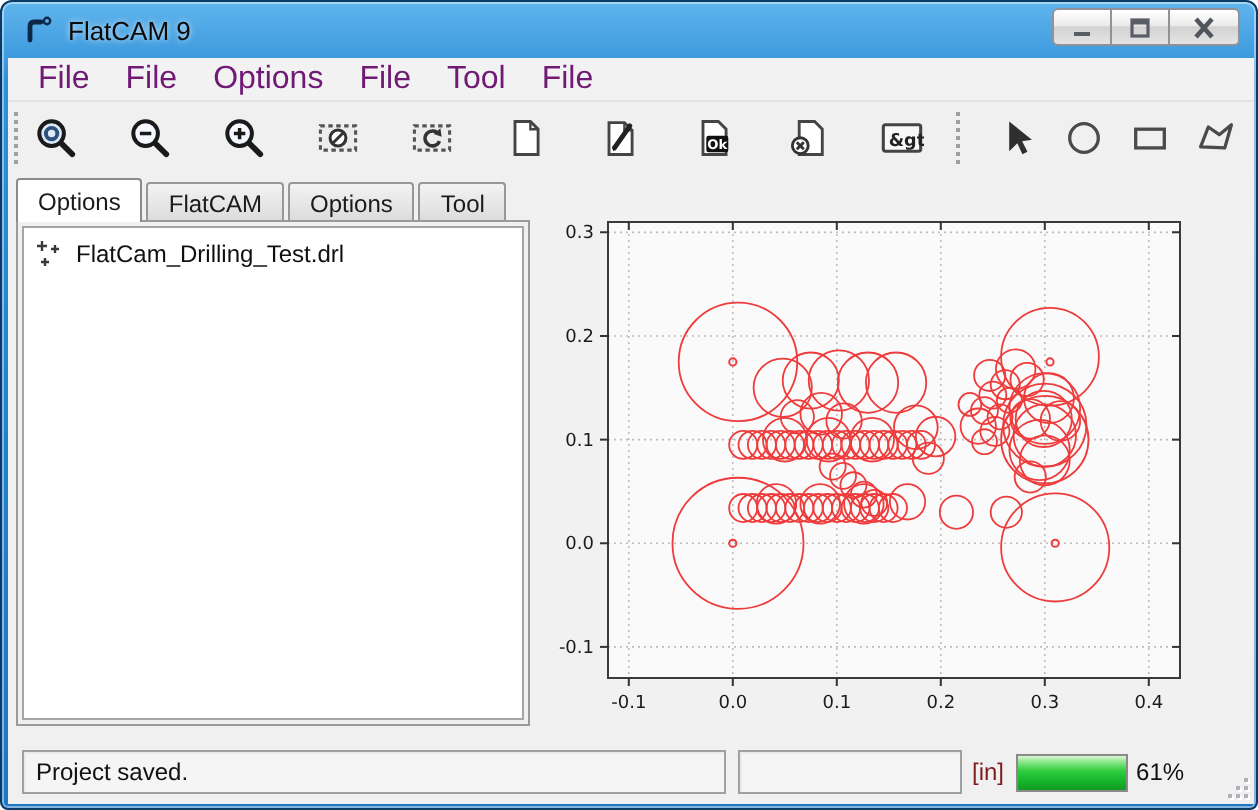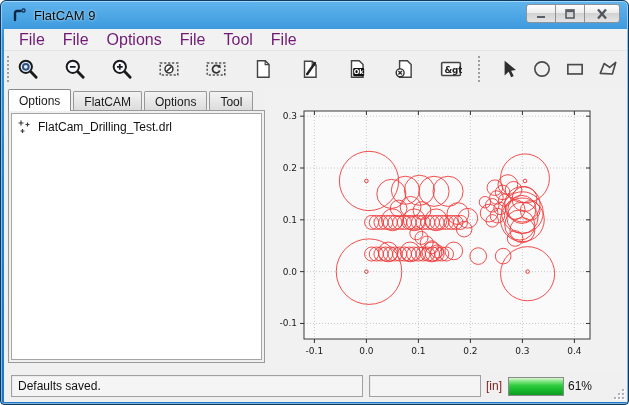--- a/index.html
+++ b/index.html
@@ -385,21 +385,21 @@
           <line x1="325" y1="78.99999999999999" x2="321" y2="78.99999999999999" stroke="#333" stroke-width="1"></line>
           <text x="32" y="81.99999999999999" text-anchor="end" font-size="9" fill="#1a1a1a">0.2</text>
           <line x1="39" y1="27.181818181818187" x2="35" y2="27.181818181818187" stroke="#333" stroke-width="1"></line>
           <line x1="325" y1="27.181818181818187" x2="321" y2="27.181818181818187" stroke="#333" stroke-width="1"></line>
           <text x="32" y="30.181818181818187" text-anchor="end" font-size="9" fill="#1a1a1a">0.3</text>
         </svg>
     </div>
 
     <div class="statusbar">
       <div class="status-box sb1">
-        <span>Defaults saved.</span>
+        <span>Project saved.</span>
       </div>
       <div class="status-box sb2">
         <span></span>
       </div>
       <span class="units">[in]</span>
       <div class="progress">
         <div class="progress-fill" id="progress-fill" style="width: 100%;"></div>
       </div>
       <span class="progress-label">61%</span>
       <div class="grip">

